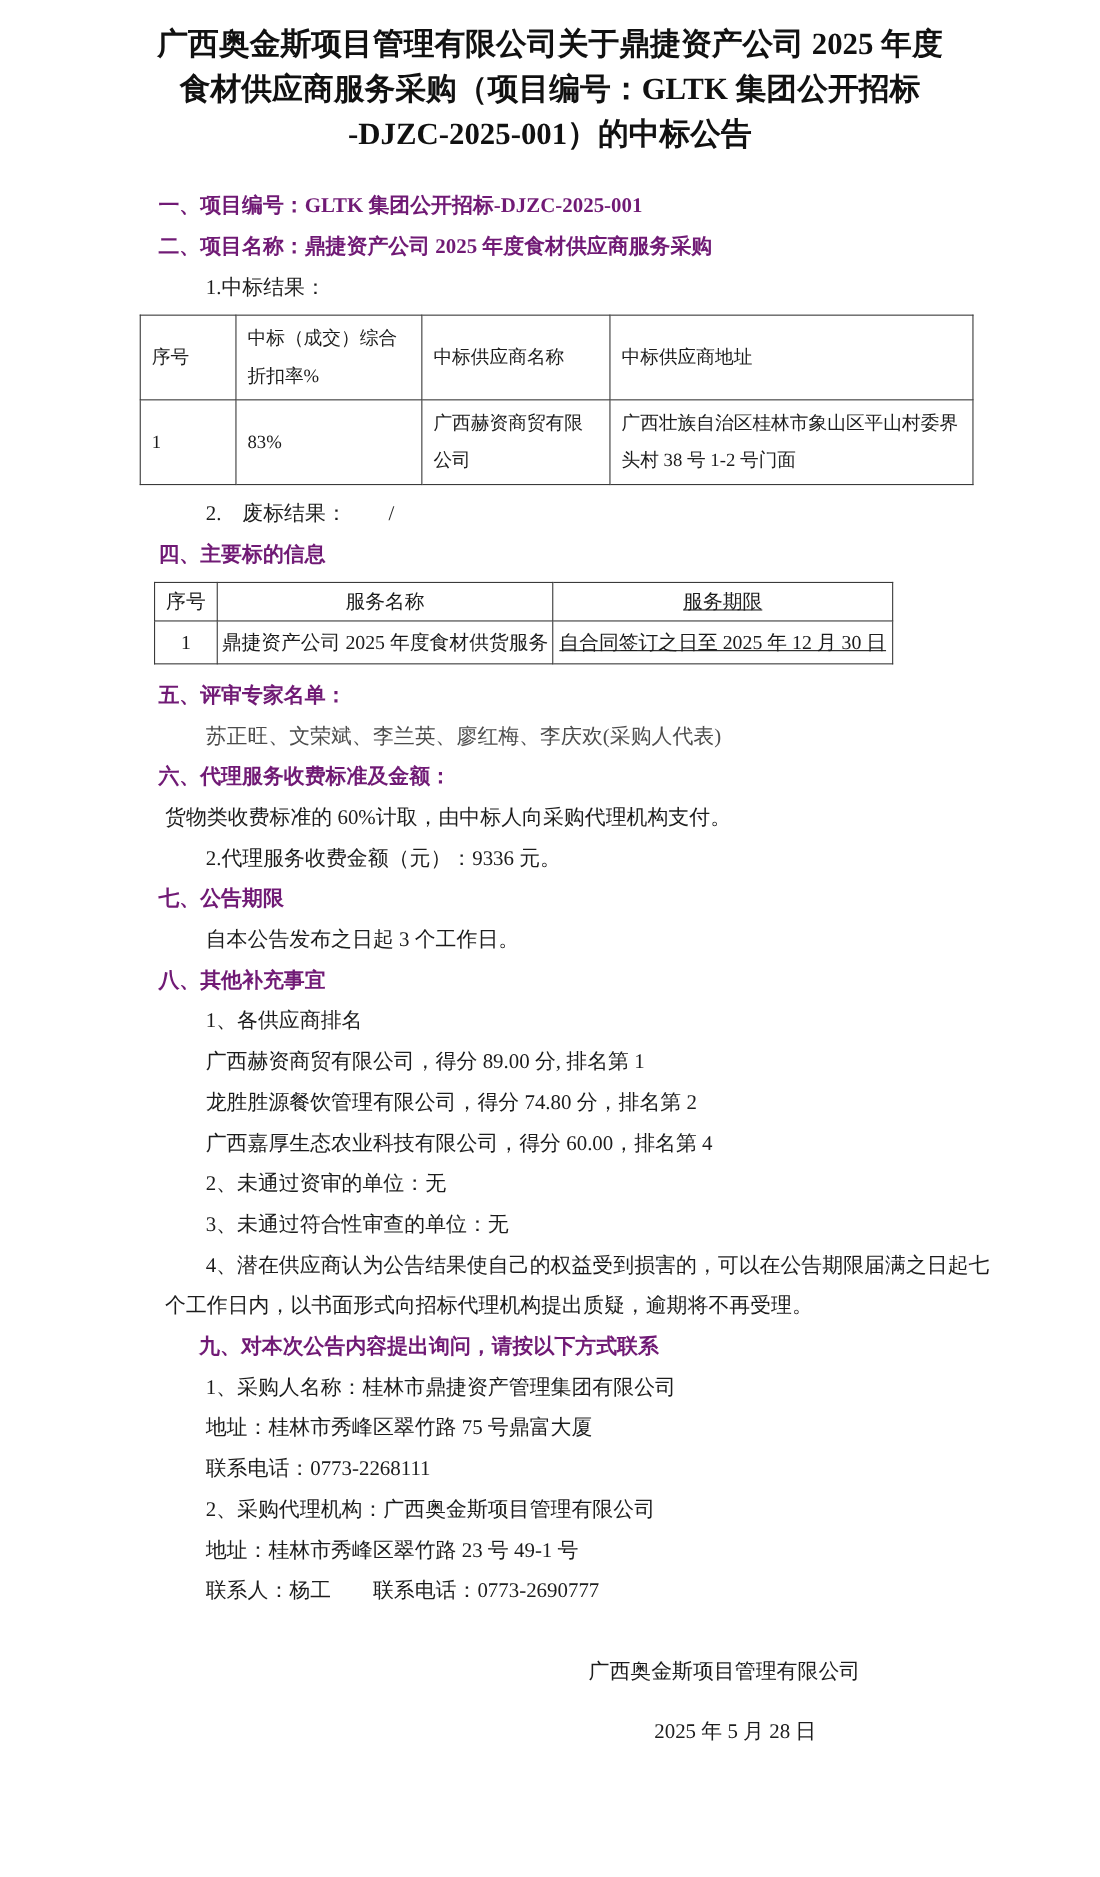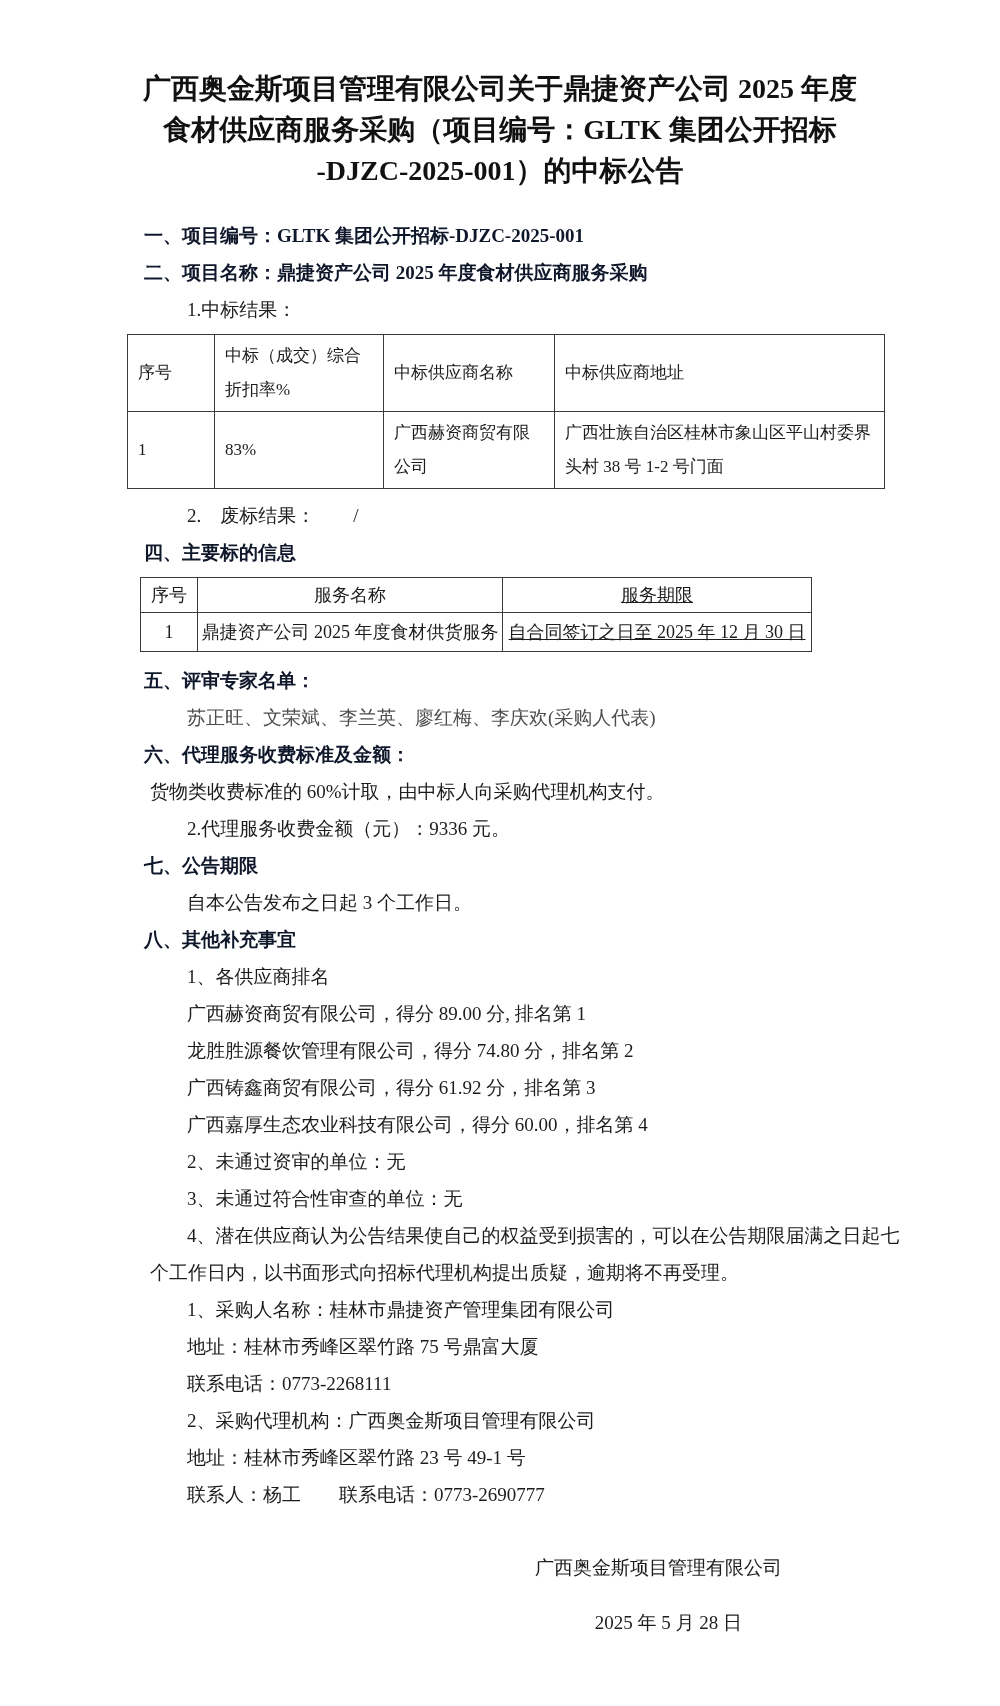--- a/index.html
+++ b/index.html
@@ -5,31 +5,31 @@
   html,body{margin:0;padding:0;background:#ffffff;}
   .page{
     position:relative;
     width:1000px;
     height:1706px;
     background:#ffffff;
     font-family:"Liberation Serif","DejaVu Serif",serif;
     color:#1c1c1c;
     overflow:hidden;
   }
-  .content{padding:16px 60px 0 150px;margin-top:48px;}
+  .content{padding:16px 60px 0 150px;}
   .doc-title{
     margin:4px -60px 26px -150px;
     text-align:center;
     font-weight:bold;
     font-size:28px;
     line-height:41px;
     color:#111;
   }
   p{margin:0;font-size:19px;line-height:37px;}
-  .h-sec{font-weight:bold;margin-left:-6px;color:#0f172a;}
+  .h-sec{font-weight:bold;margin-left:-6px;color:#701a75;}
   .ind1{padding-left:37px;}
   .gray{color:#4d4d4d;}
   
   table{border-collapse:collapse;table-layout:fixed;}
   td{border:1px solid #3a3a3a;vertical-align:middle;}
   .tbl-award{width:673px;margin:6px 0 8px -23px;font-size:17px;}
   .tbl-award td{padding:4px 10px;line-height:34px;text-align:left;}
   .tbl-award .c0{width:66px;padding-left:10px;}
   .tbl-award .c1{width:148px;}
   .tbl-award .c2{width:150px;}
@@ -102,27 +102,27 @@
     <p>货物类收费标准的 60%计取，由中标人向采购代理机构支付。</p>
     <p class="ind1">2.代理服务收费金额（元）：9336 元。</p>
 
     <p class="h-sec">七、公告期限</p>
     <p class="ind1">自本公告发布之日起 3 个工作日。</p>
 
     <p class="h-sec">八、其他补充事宜</p>
     <p class="ind1">1、各供应商排名</p>
     <p class="ind1">广西赫资商贸有限公司，得分 89.00 分, 排名第 1</p>
     <p class="ind1">龙胜胜源餐饮管理有限公司，得分 74.80 分，排名第 2</p>
-    <p class="ind1">广西铸鑫商贸有限公司，得分 61.92 分，排名第 3</p>
     <p class="ind1">广西嘉厚生态农业科技有限公司，得分 60.00，排名第 4</p>
     <p class="ind1">2、未通过资审的单位：无</p>
     <p class="ind1">3、未通过符合性审查的单位：无</p>
     <p class="ind1">4、潜在供应商认为公告结果使自己的权益受到损害的，可以在公告期限届满之日起七</p>
     <p>个工作日内，以书面形式向招标代理机构提出质疑，逾期将不再受理。</p>
 
+    <p class="h-sec ind1">九、对本次公告内容提出询问，请按以下方式联系</p>
     <p class="ind1">1、采购人名称：桂林市鼎捷资产管理集团有限公司</p>
     <p class="ind1">地址：桂林市秀峰区翠竹路 75 号鼎富大厦</p>
     <p class="ind1">联系电话：0773-2268111</p>
     <p class="ind1">2、采购代理机构：广西奥金斯项目管理有限公司</p>
     <p class="ind1">地址：桂林市秀峰区翠竹路 23 号 49-1 号</p>
     <p class="ind1">联系人：杨工　　联系电话：0773-2690777</p>
 
     <p class="sig">广西奥金斯项目管理有限公司</p>
     <p class="sig-date">2025 年 5 月 28 日</p>
 

